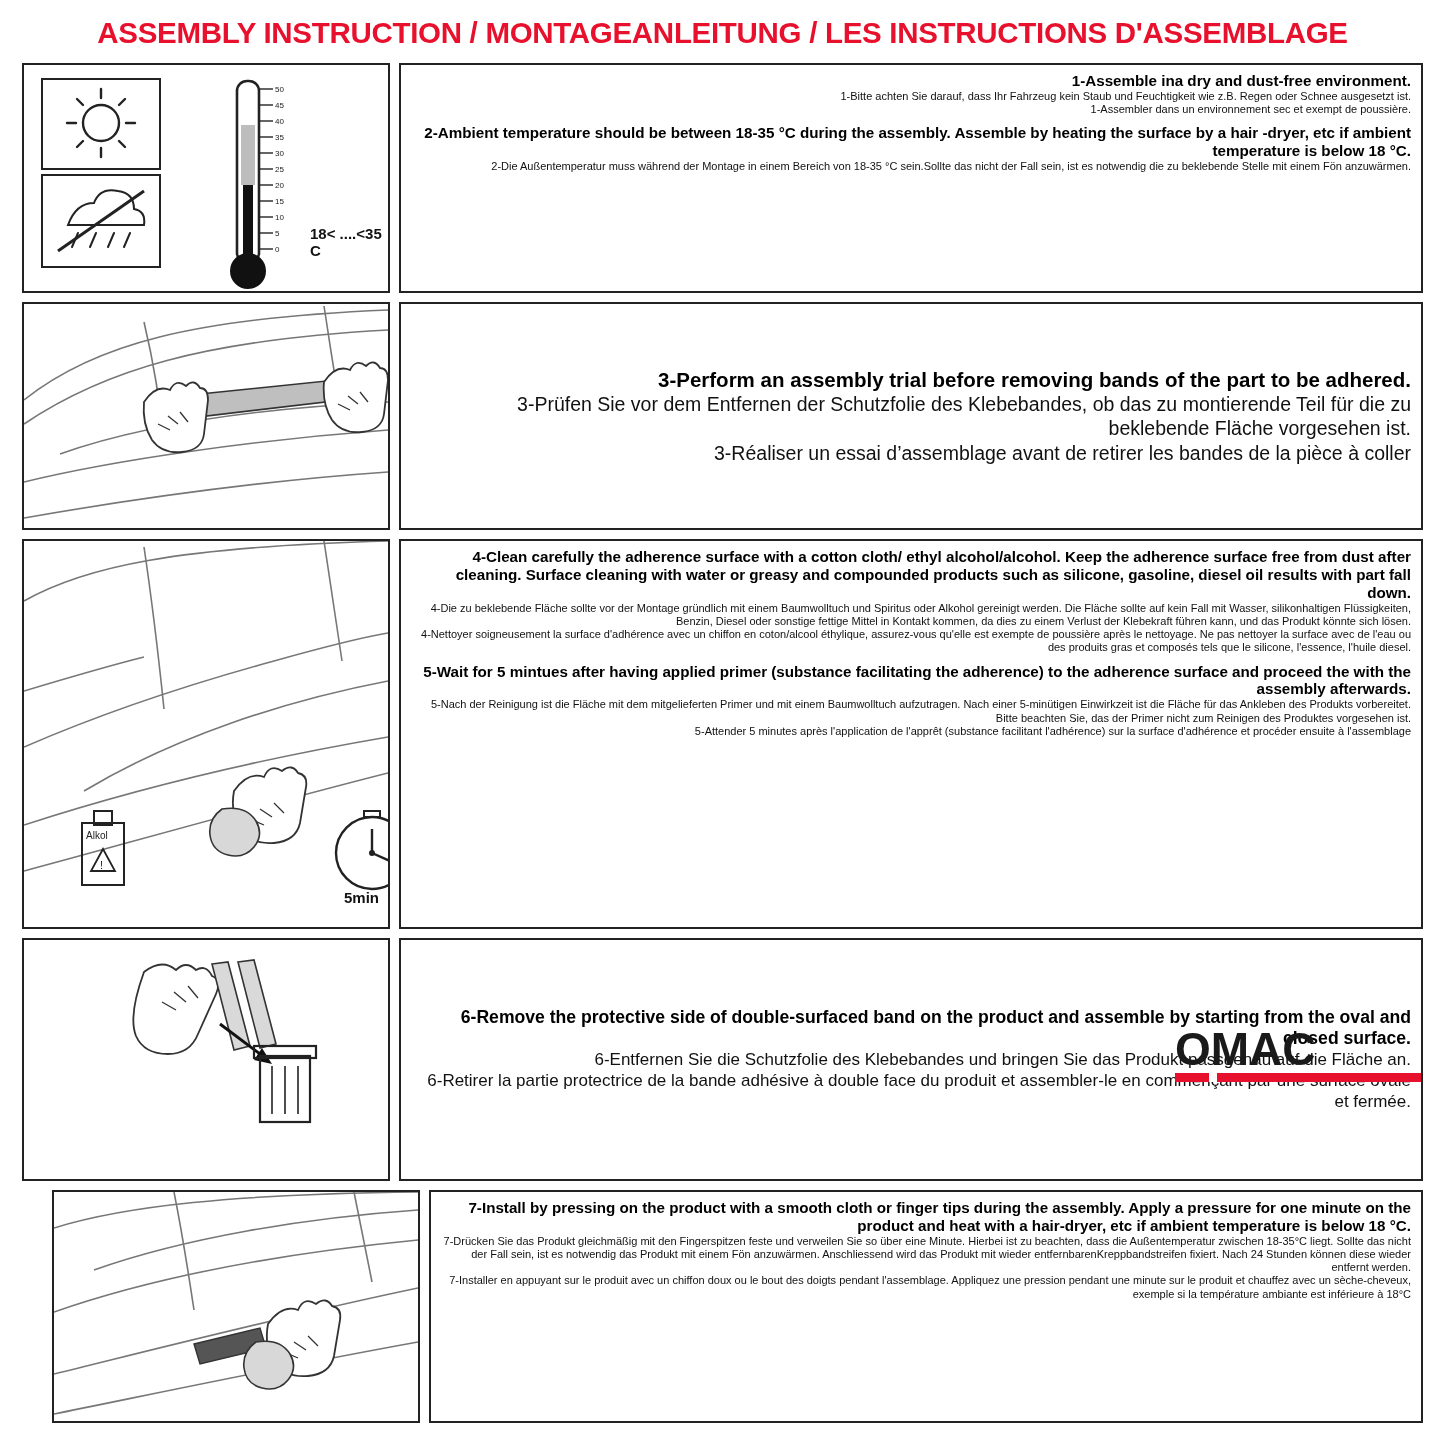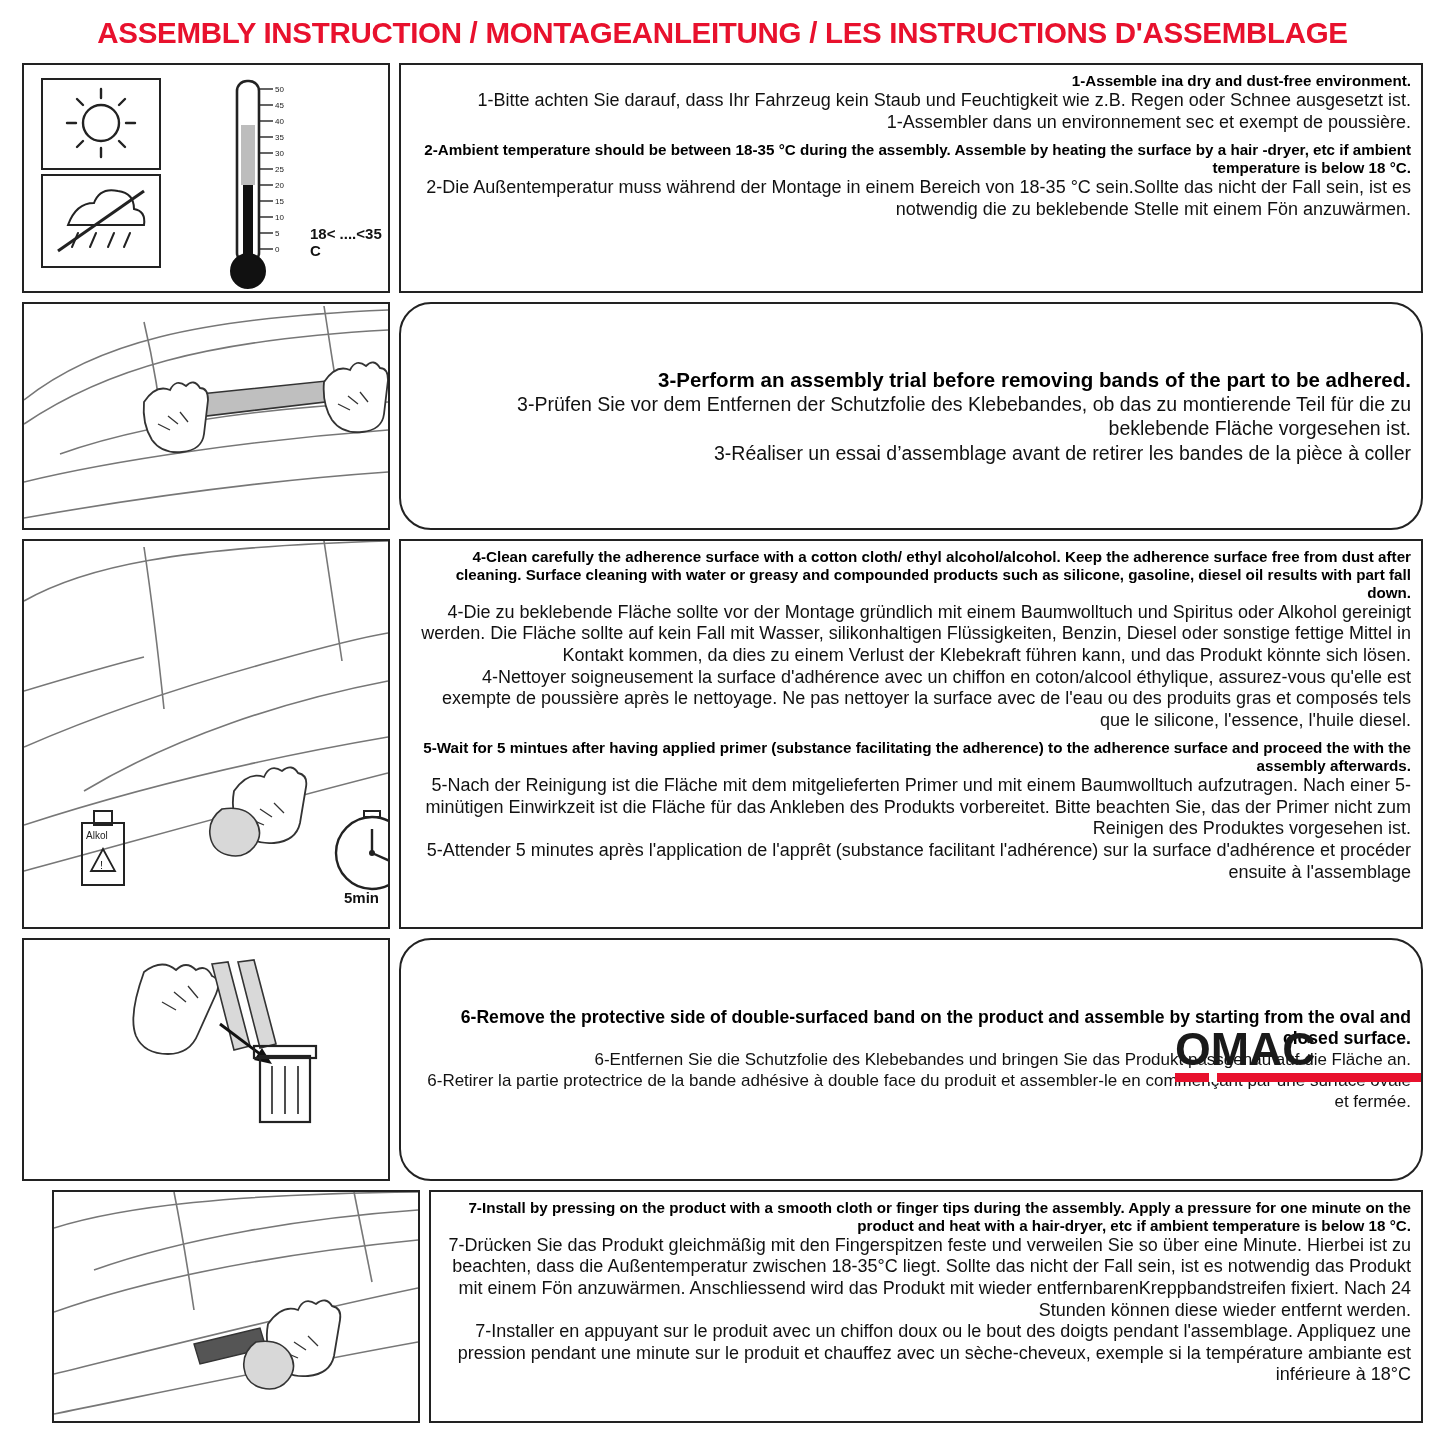--- a/index.html
+++ b/index.html
@@ -63,35 +63,34 @@
     text-align: right;
   }
   .blk:last-child { margin-bottom: 0; }
   .en {
     font-weight: bold;
     font-size: 15.2px;
     line-height: 1.18;
     color: #000;
   }
   .tr {
-    font-size: 18px;
+    font-size: 11px;
     line-height: 1.2;
     color: #111;
   }
   
   .big .en { font-size: 20.5px; line-height: 1.22; }
   .big .tr { font-size: 19.5px; line-height: 1.26; }
   .mid .en { font-size: 17.6px; line-height: 1.2; margin-left: 16px; }
   .mid .tr { font-size: 17px; line-height: 1.24; }
 
   .vcenter {
     display: flex;
     flex-direction: column;
     justify-content: center;
-    border-radius: 32px;
   }
 
   
   .r1 { height: 230px; }
   .r2 { height: 228px; }
   .r3 { height: 390px; }
   .r4 { height: 243px; }
   .r5 { height: 233px; margin-left: 30px; }
 
   

